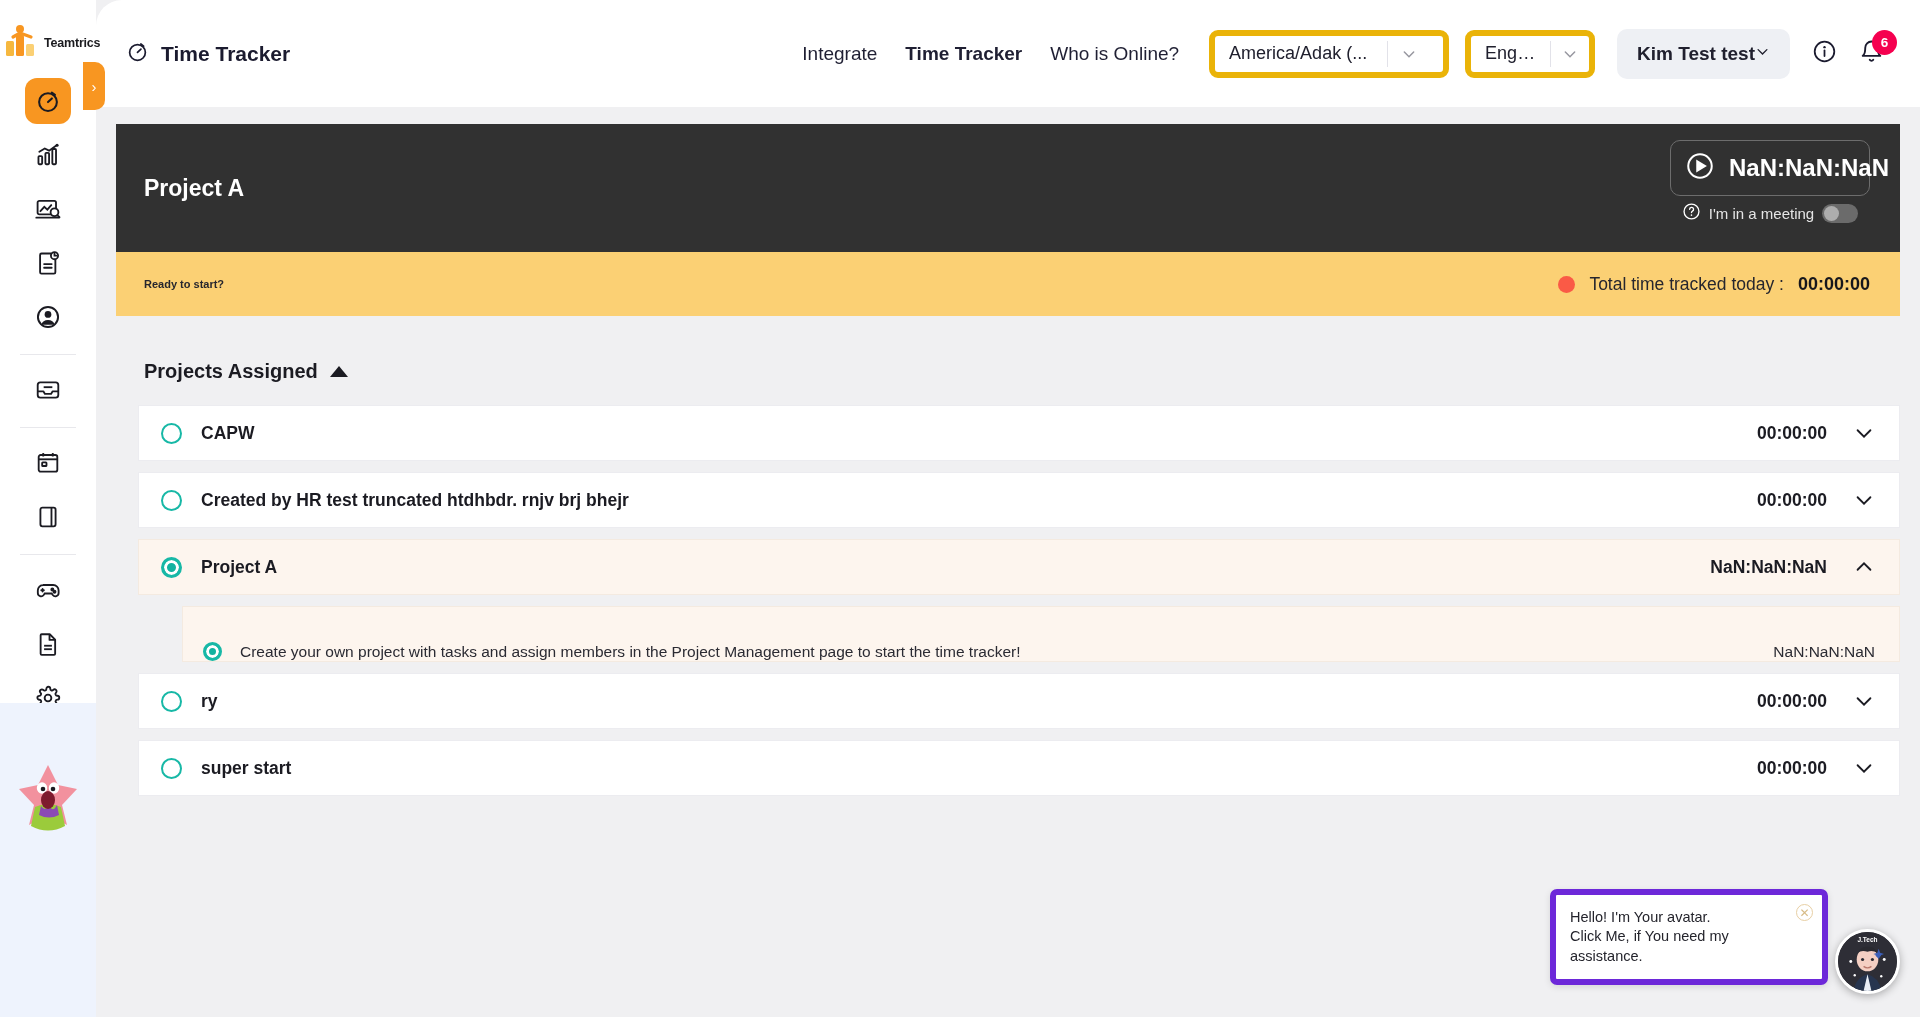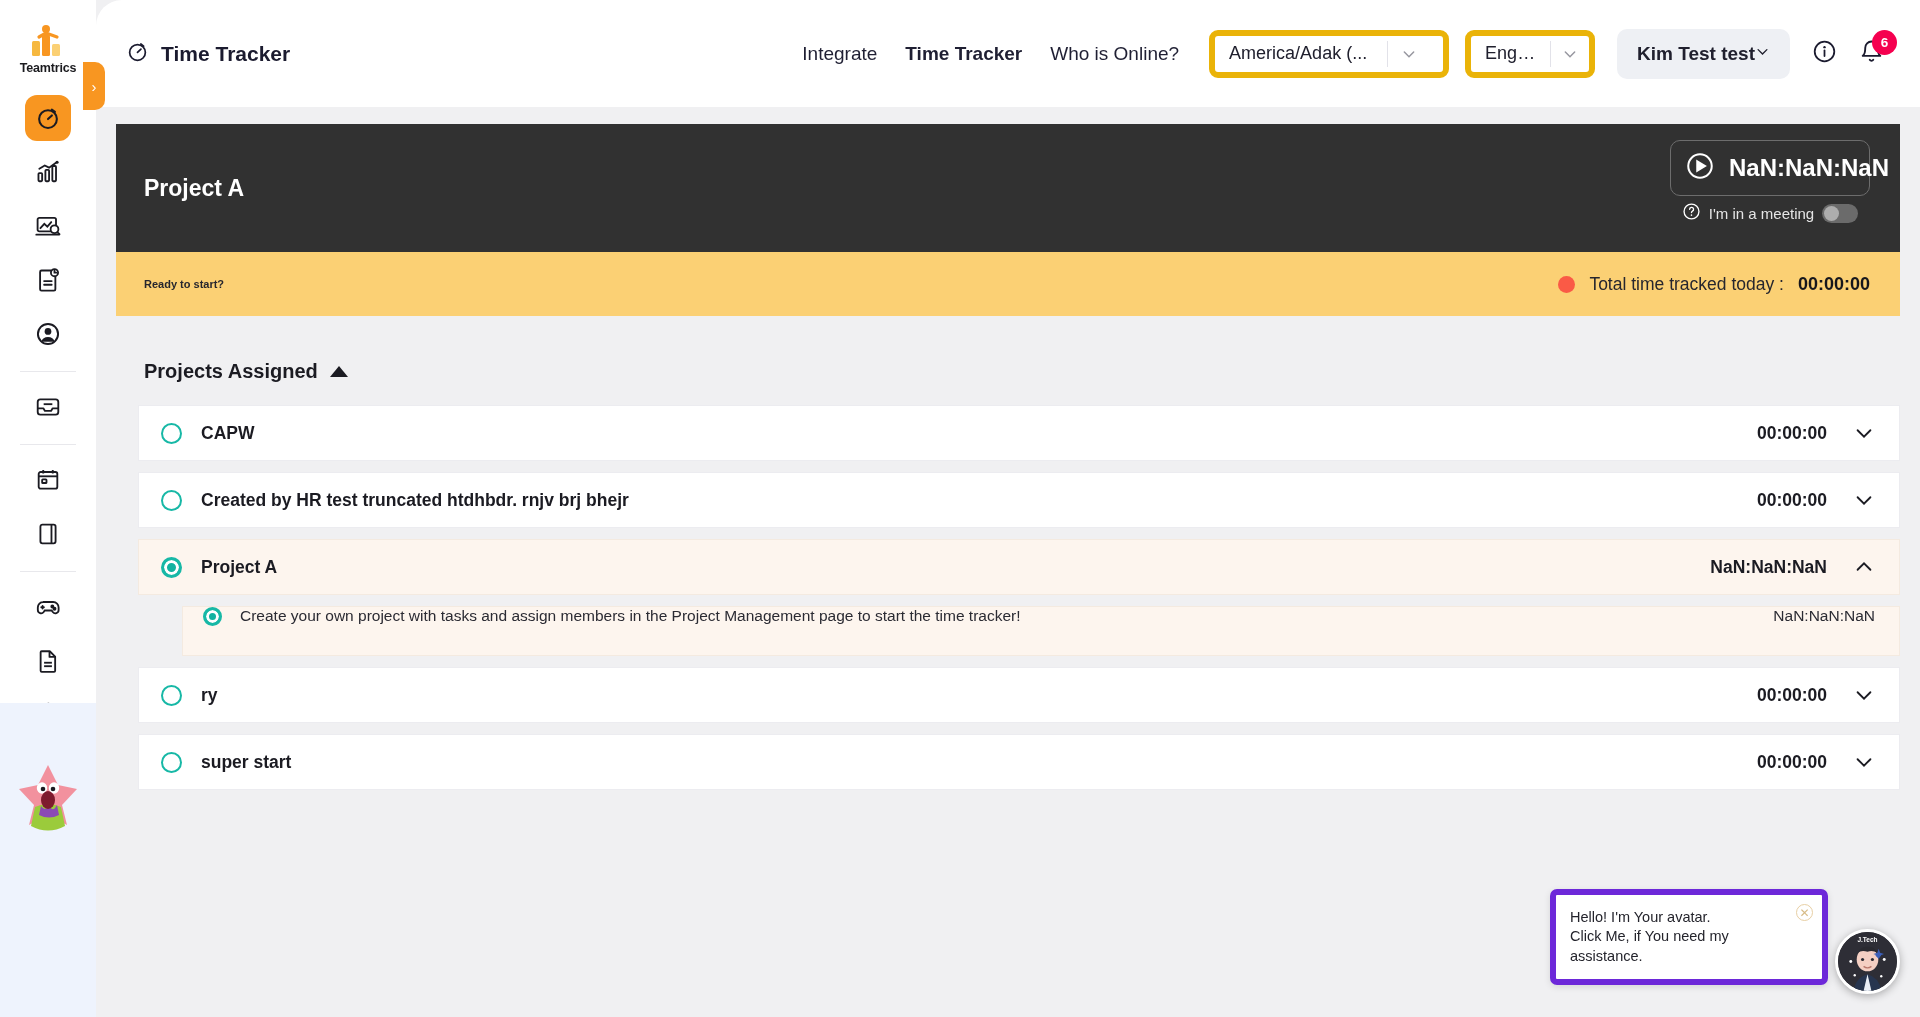--- a/index.html
+++ b/index.html
@@ -13,21 +13,21 @@
 
   
   #sidebar {
     position: absolute; left: 0; top: 0;
     width: 96px; height: 1017px;
     background: #ffffff;
     display: flex; flex-direction: column; align-items: center;
     z-index: 5;
   }
   #brand {
-    margin-top: 24px; display: flex; flex-direction: column;
+    margin-top: 24px; display: flex; flex-direction: row;
     align-items: center; width: 100%;
   }
   #brand .logo-mark { width: 44px; height: 34px; position: relative; }
   #brand .brand-name {
     font-size: 12.5px; font-weight: bold; color: #1b1b1f;
     margin-top: 3px; letter-spacing: -0.2px;
   }
   #nav-items {
     margin-top: 20px; width: 100%;
     display: flex; flex-direction: column; align-items: center;
@@ -219,23 +219,23 @@
   }
   .project-row .pr-time {
     margin-left: auto; font-size: 17.5px; font-weight: bold; color: #1b1b22;
   }
   .chev {
     margin-left: 26px; width: 22px; display: flex;
     align-items: center; justify-content: center; color: #1b1b22;
   }
 
   .task-row {
-    margin-left: 44px; width: 1718px; height: 50px;
+    margin-left: 44px; width: 1718px; height: 56px;
     background: #fdf5ee; border: 1px solid #f4eae0;
-    display: flex; align-items: flex-start;
+    display: flex; align-items: flex-end;
     padding: 0 24px 0 20px;
     margin-bottom: 11px; cursor: pointer;
   }
   .task-row .radio { width: 19px; height: 19px; }
   .task-row .tk-name {
     margin-left: 18px; font-size: 15.5px; color: #2b2b33;
   }
   .task-row .tk-time {
     margin-left: auto; font-size: 15.5px; color: #2b2b33;
   }

